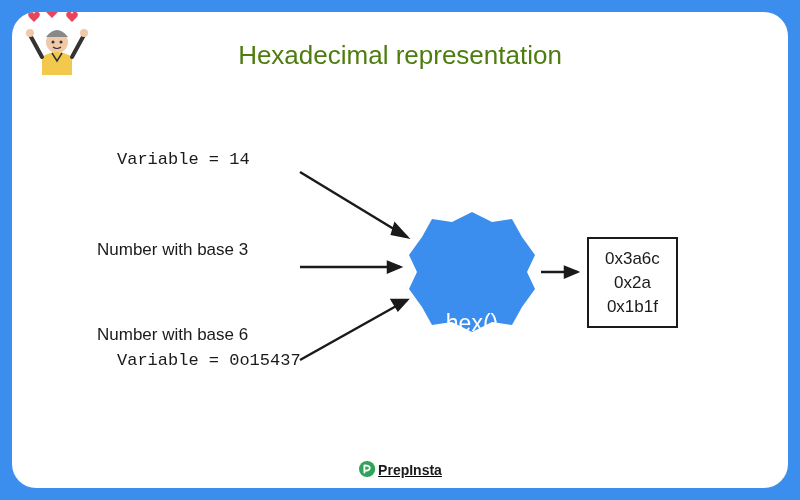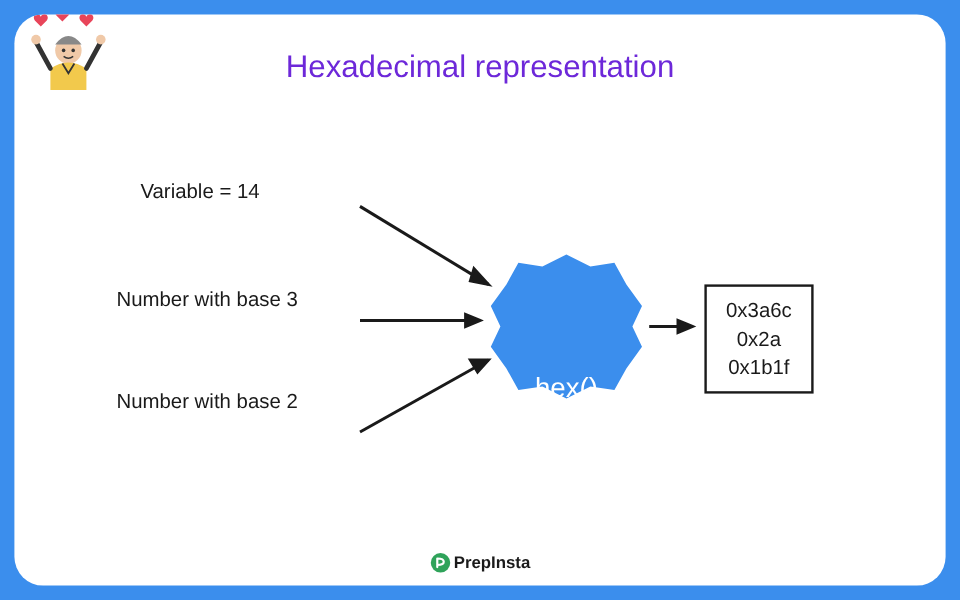--- a/index.html
+++ b/index.html
@@ -25,30 +25,30 @@
       width: 80px;
       height: 80px;
     }
     .title {
       position: absolute;
       top: 28px;
       left: 50%;
       transform: translateX(-50%);
       font-size: 26px;
       font-weight: 400;
-      color: #6d28d9;
+      color: #4d7c0f;
     }
     .input-block {
       position: absolute;
       font-size: 17px;
       color: #1a1a1a;
       line-height: 1.5;
     }
     .input-block .label { display: block; }
-    .input-block .value { display: block; padding-left: 20px; }
+    .input-block .value { display: block; padding-left: 20px; font-family: Liberation Mono, monospace; }
     .inp1 { top: 135px; left: 85px; }
     .inp2 { top: 225px; left: 85px; }
     .inp3 { top: 310px; left: 85px; }
     .arrow {
       position: absolute;
       stroke: #1a1a1a;
       stroke-width: 2.5;
       fill: none;
     }
     .hex-badge {
@@ -86,22 +86,23 @@
       line-height: 1.4;
       text-align: center;
     }
     .output-box span { display: block; text-align: center; }
     .brand {
       position: absolute;
       bottom: 10px;
       left: 50%;
       transform: translateX(-50%);
       display: flex;
-      align-items: flex-start;
+      align-items: flex-end;
       gap: 2px;
+      text-decoration: underline;
     }
     .brand-logo {
       width: 18px;
       height: 18px;
     }
     .brand-text {
       font-size: 14px;
       font-weight: 700;
       color: #1a1a1a;
     }
@@ -130,21 +131,22 @@
 
   <h1 class="title">Hexadecimal representation</h1>
 
   <div class="input-block inp1">
     <span class="value">Variable = 14</span>
   </div>
   <div class="input-block inp2">
     <span class="label">Number with base 3</span>
   </div>
   <div class="input-block inp3">
-    <span class="label">Number with base 2</span>
+    <span class="label">Number with base 6</span>
+    <span class="value">Variable = 0o15437</span>
   </div>
 
   <svg class="arrow" style="top:150px;left:280px" width="130" height="90">
     <line x1="8" y1="10" x2="115" y2="75"></line>
     <polygon points="115,75 103,62 100,72" fill="#1a1a1a"></polygon>
   </svg>
   <svg class="arrow" style="top:240px;left:280px" width="120" height="30">
     <line x1="8" y1="15" x2="108" y2="15"></line>
     <polygon points="108,15 96,10 96,20" fill="#1a1a1a"></polygon>
   </svg>

